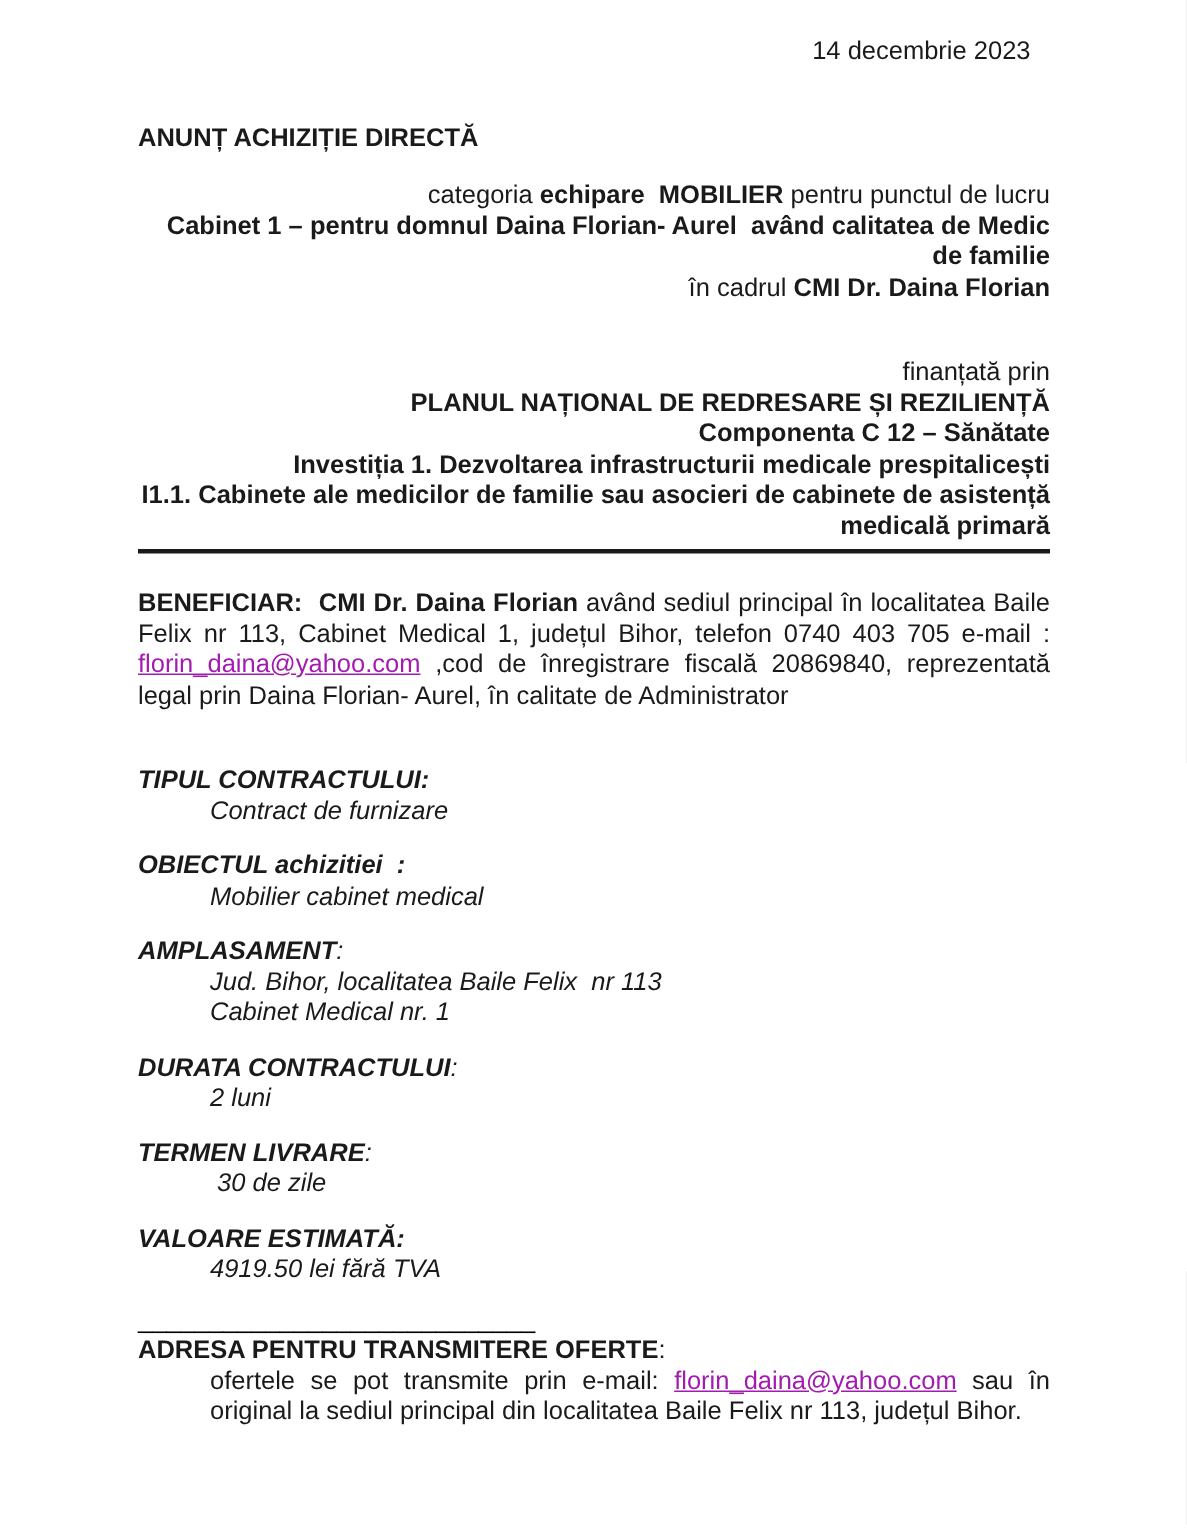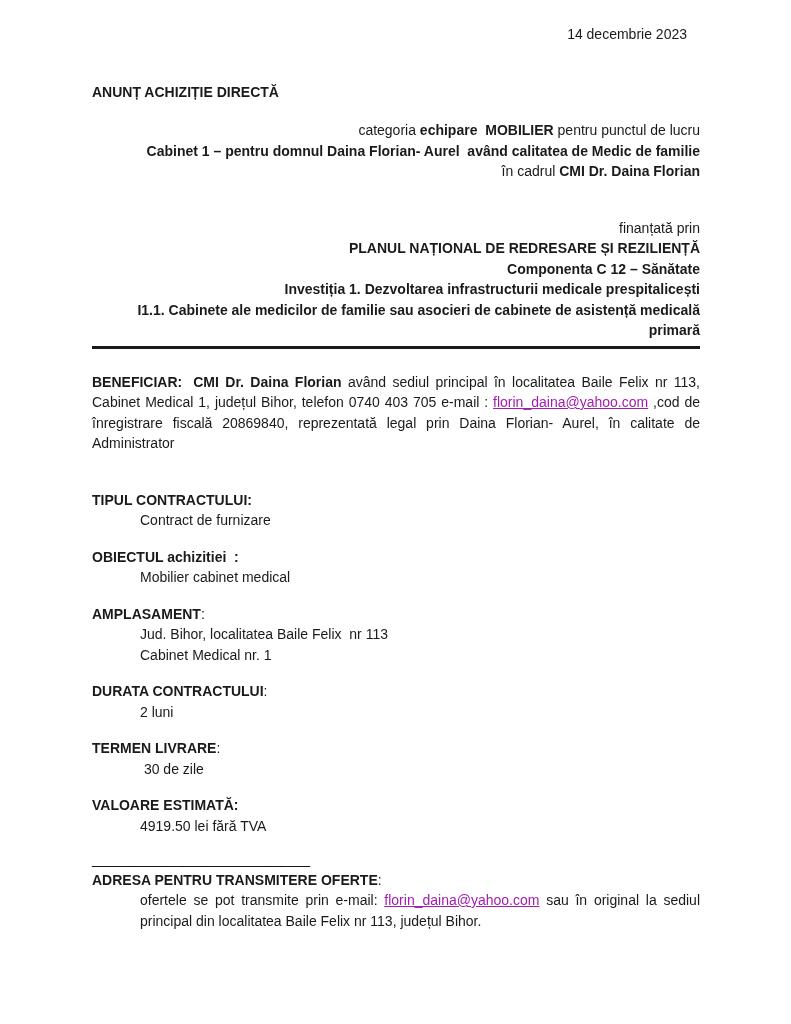--- a/index.html
+++ b/index.html
@@ -1,33 +1,33 @@
 <!DOCTYPE html>
 <html><head>
 <meta charset="utf-8">
 <style>
   html,body{margin:0;padding:0;background:#e8e8e8;}
   .page{
     width:791px;height:1024px;background:#ffffff;margin:0 auto;position:relative;
     font-family:"Liberation Sans",sans-serif;color:#1a1a1a;
-    font-size:14px;line-height:20.5px;overflow:hidden;
+    font-size:17px;line-height:20.5px;overflow:hidden;
   }
   .content{position:absolute;left:92px;top:0;width:608px;}
   b,.bold{font-weight:700;}
   .line{white-space:pre-wrap;}
   .date-line{margin-top:24px;text-align:right;padding-right:13px;}
   .doc-title{margin-top:37px;text-align:left;font-weight:700;white-space:pre-wrap;}
   .center-block{text-align:right;}
   .subtitle-block{margin-top:18px;}
   .funding-block{margin-top:36px;}
   .rule{margin-top:5px;height:3px;background:#1a1a1a;width:608px;}
   .para{margin:0;text-align:justify;}
   .beneficiary{margin-top:23px;}
   .benef-label{margin-right:11px;}
-  .sections{margin-top:36px;}
+  .sections{margin-top:36px;font-style:italic;}
   .section{margin-bottom:16px;}
   .value{padding-left:48px;}
   .link{color:#a21caf;text-decoration:underline;cursor:pointer;}
   .signature-line{margin-top:-3px;color:#000000;letter-spacing:0;white-space:nowrap;}
   .adresa{}
   .indented{padding-left:48px;}
 </style>
 </head>
 <body>
 

